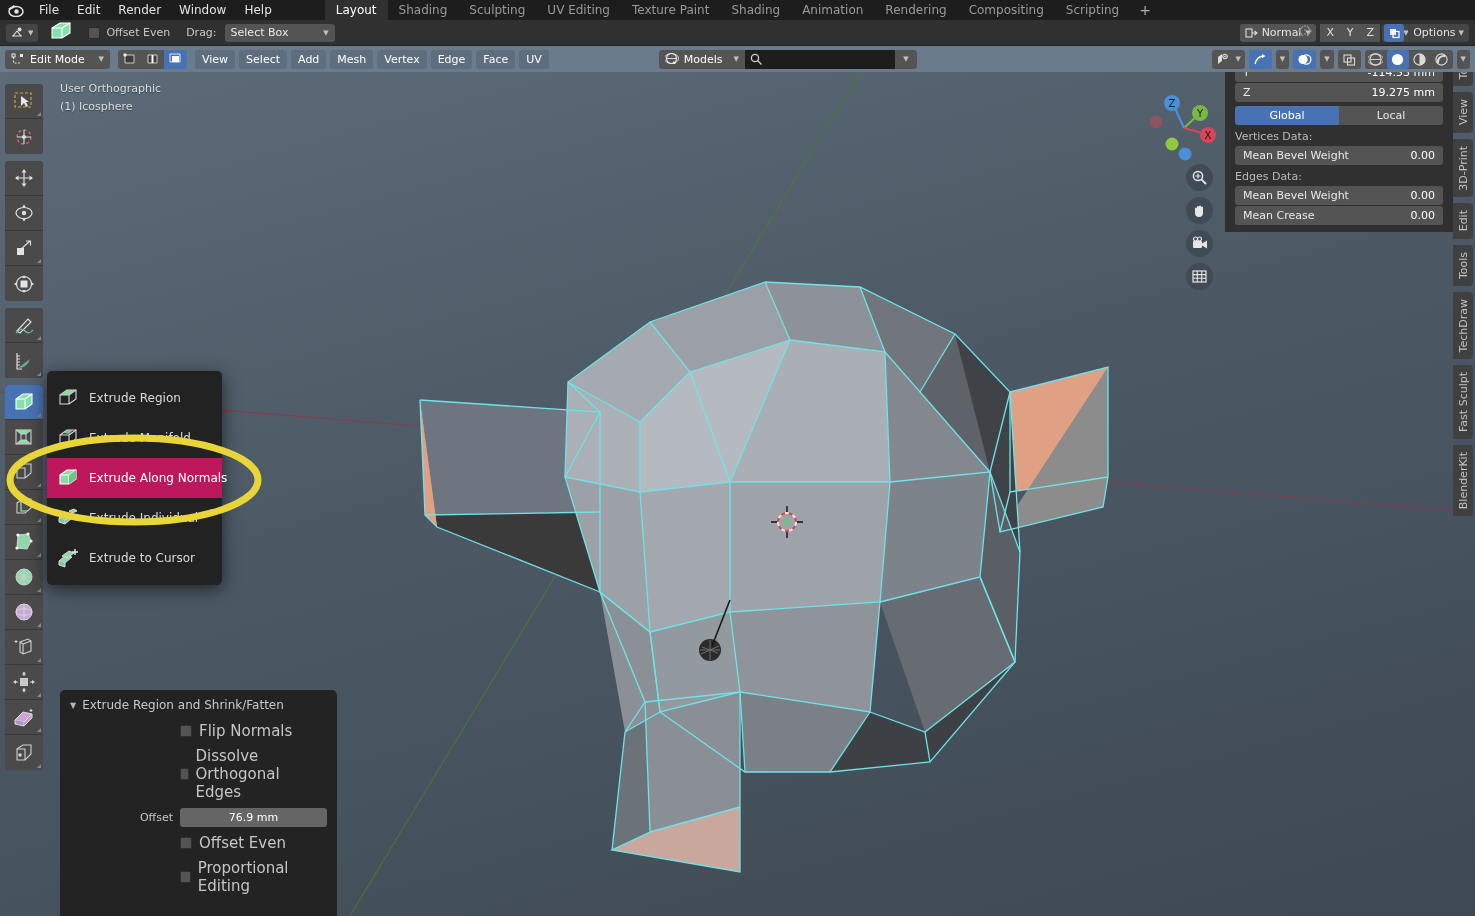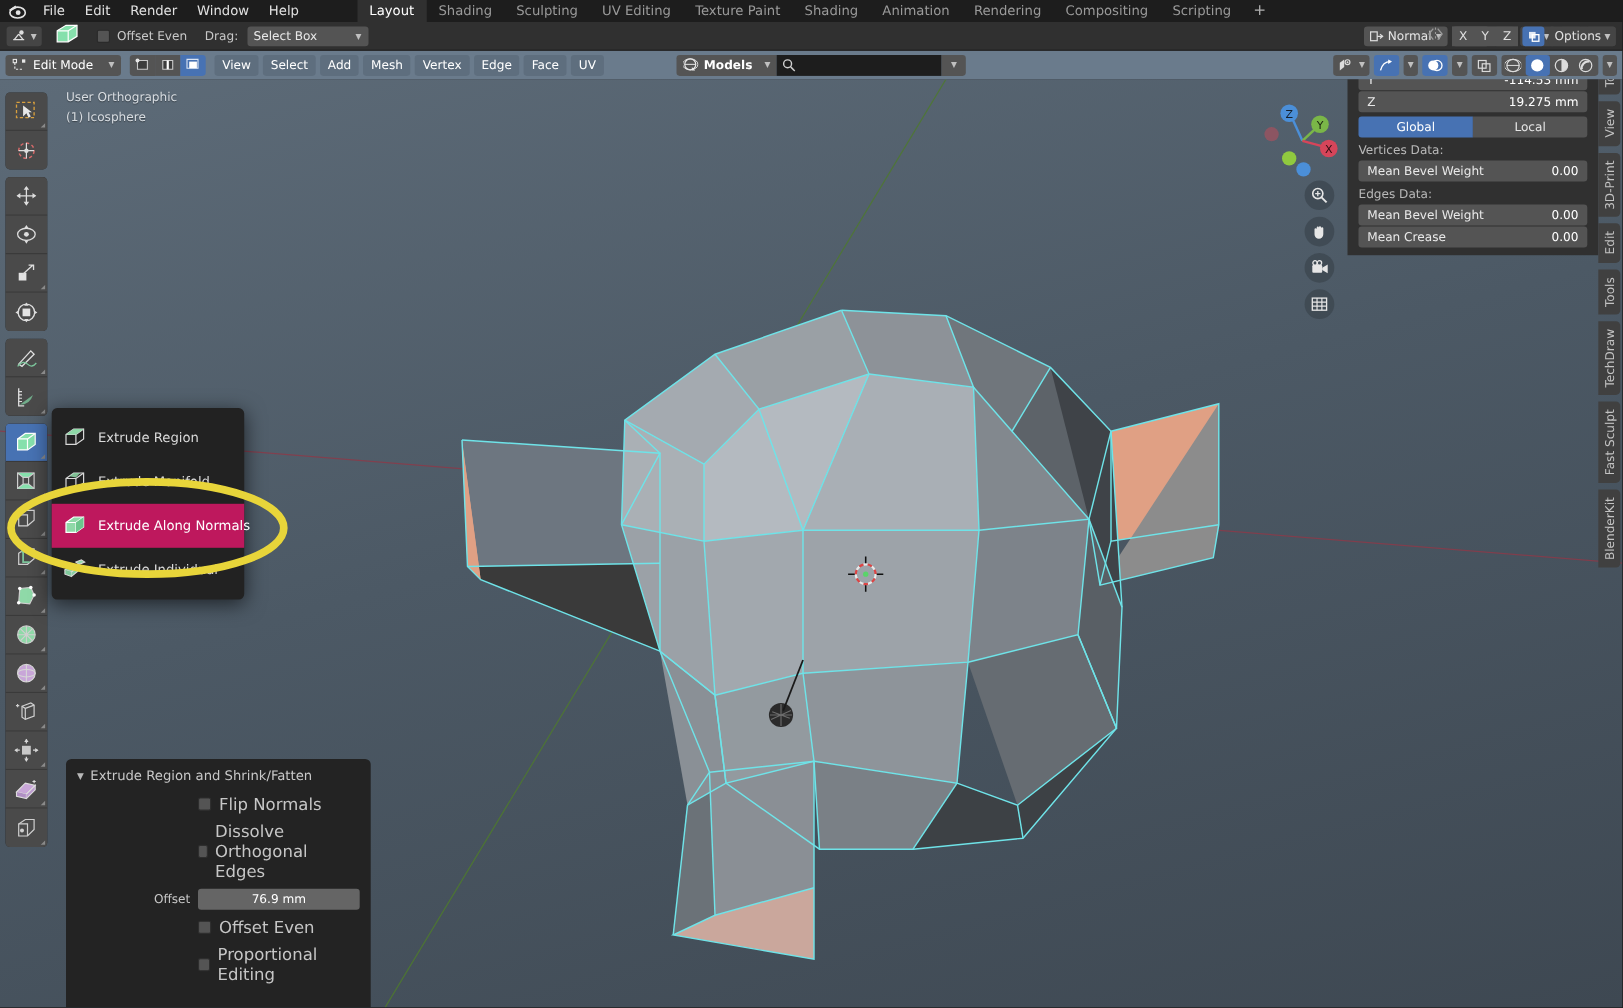--- a/index.html
+++ b/index.html
@@ -91,21 +91,21 @@
     background: #5e6e7e; border-radius: 3px; color: #ffffff; font-size: 11px;
   }
   .selmode { display: flex; margin: 0 4px; }
   .selmode > div {
     width: 23px; height: 19px; background: #545454;
     display: flex; align-items: center; justify-content: center;
   }
   .selmode > div:first-child { border-radius: 3px 0 0 3px; }
   .selmode > div:last-child { border-radius: 0 3px 3px 0; }
   .selmode > div.active { background: #4772b3; }
-  .bk-search { display: flex; align-items: center; margin-left: 62px; font-weight: bold; }
+  .bk-search { display: flex; align-items: center; margin-left: 106px; }
   .bk-cat {
     background: #545454; border-radius: 3px 0 0 3px; height: 19px;
     display: flex; align-items: center; gap: 5px; padding: 0 6px;
     font-size: 11px; color: #fff;
   }
   .bk-input {
     background: #1d1d1d; height: 19px; width: 150px;
     display: flex; align-items: center; padding: 0 5px; gap: 4px;
   }
   .bk-drop {
@@ -901,20 +901,31 @@
     <span class="exicon">
       <svg width="22" height="22" viewBox="0 0 22 22">
           <path d="M2 11 L8 6 L14 8 L8 13 Z" fill="#8fd9a8" stroke="#d8d8d8" stroke-width="1"></path>
           <path d="M2 11 L2 15 L8 17 L8 13" fill="#7ec99a" stroke="#d8d8d8" stroke-width="1"></path>
           <path d="M8 13 L14 8 L14 12 L8 17" fill="#85d0a2" stroke="#d8d8d8" stroke-width="1"></path>
           <path d="M12 4 L17 2 L20 4 L15 6 Z" fill="#8fd9a8" stroke="#d8d8d8" stroke-width="1"></path>
         </svg>
     </span>
     <span>Extrude Individual</span>
   </div>
+  <div class="exitem">
+    <span class="exicon">
+      <svg width="22" height="22" viewBox="0 0 22 22">
+          <path d="M2 14 L9 8 L15 10 L8 16 Z" fill="#8fd9a8" stroke="#d8d8d8" stroke-width="1"></path>
+          <path d="M2 14 L2 18 L8 20 L8 16" fill="#7ec99a" stroke="#d8d8d8" stroke-width="1"></path>
+          <path d="M5 9 L12 4 L17 6 L10 11 Z" fill="#8fd9a8" stroke="#d8d8d8" stroke-width="1"></path>
+          <path d="M18 2 V8 M15 5 H21" stroke="#e8e8e8" stroke-width="1.4"></path>
+        </svg>
+    </span>
+    <span>Extrude to Cursor</span>
+  </div>
 </div>
 
 <svg class="annot" viewBox="0 0 258 97">
   <ellipse cx="129" cy="48" rx="124" ry="42" fill="none" stroke="#e8d53a" stroke-width="7"></ellipse>
 </svg>
 
 <div class="oppanel">
   <div class="op-title">
     <span class="tri">▼</span>
     <span>Extrude Region and Shrink/Fatten</span>

